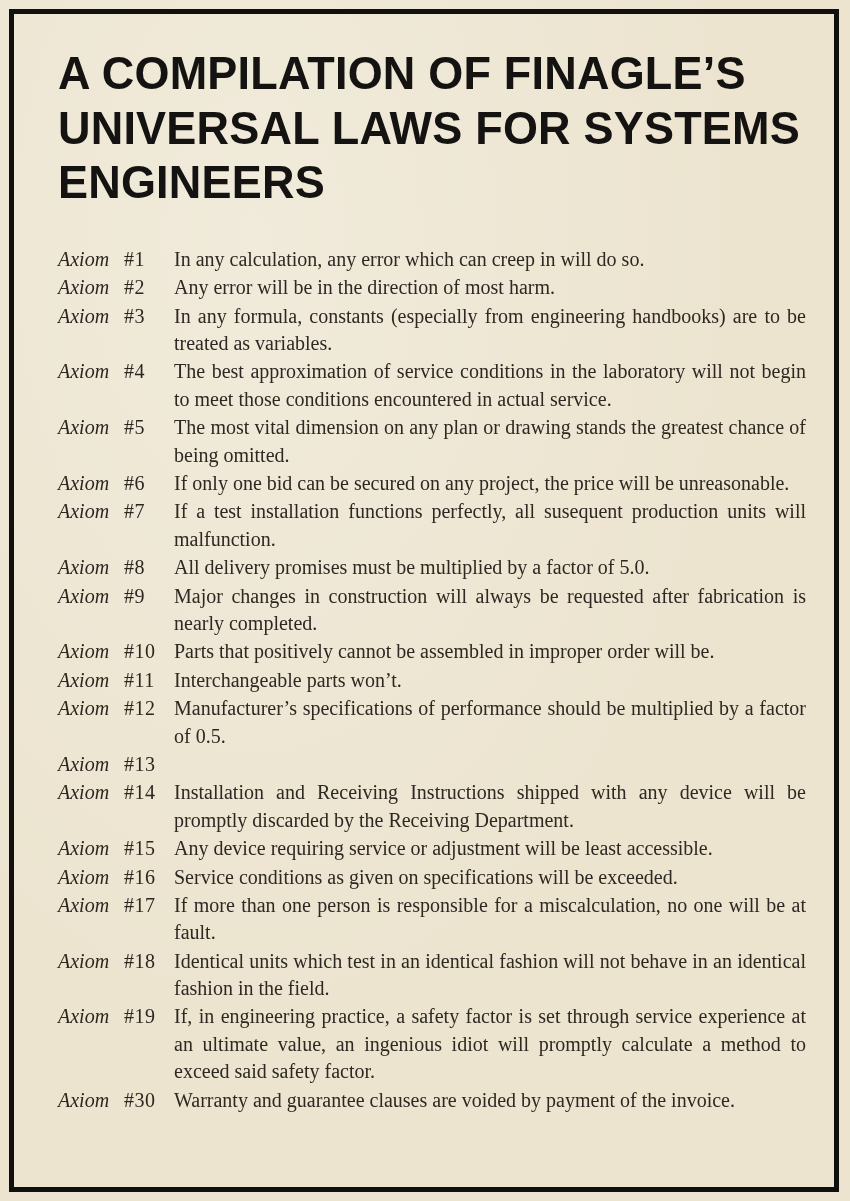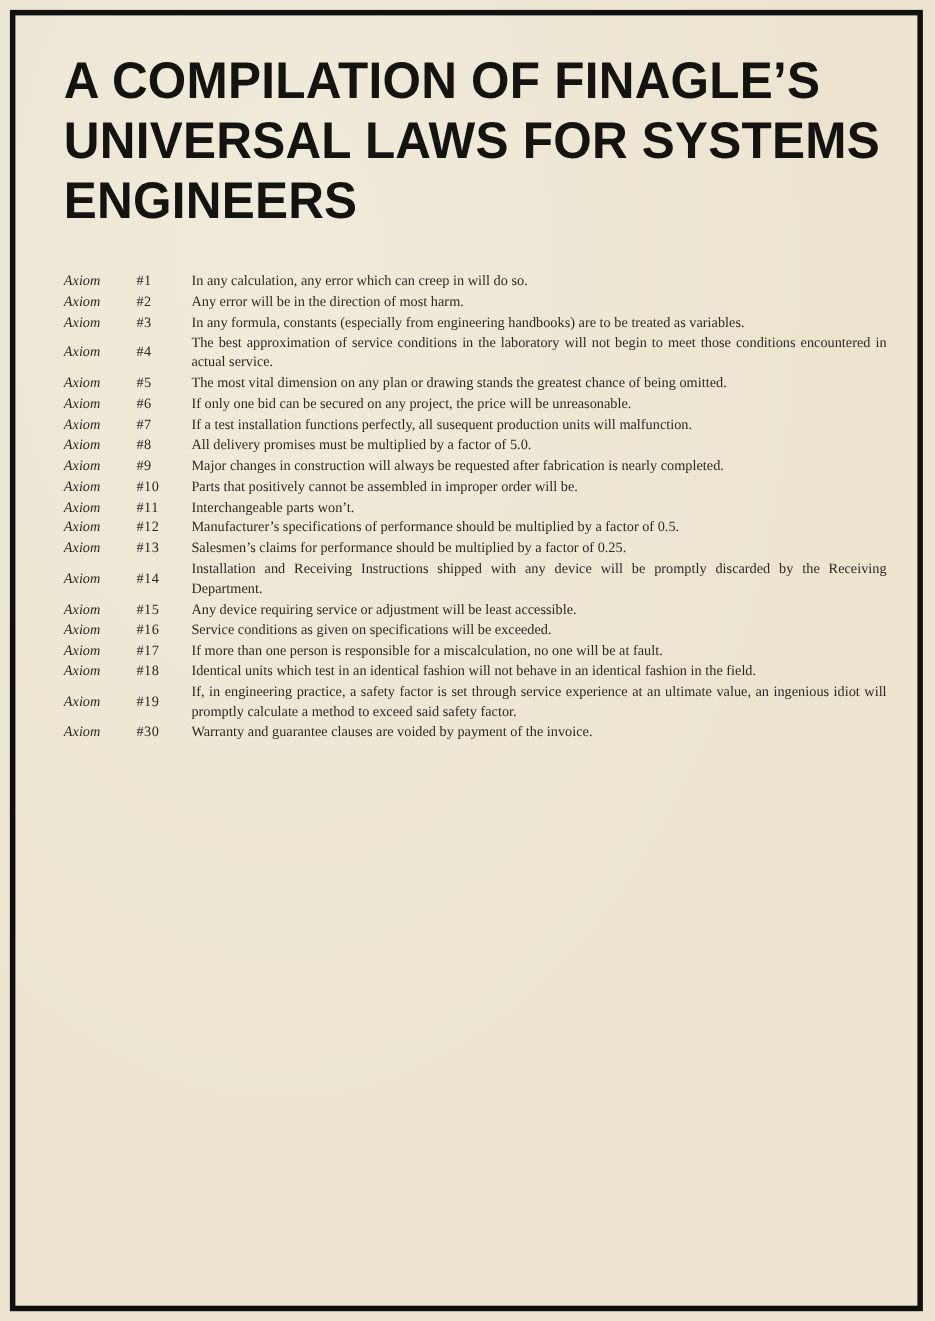--- a/index.html
+++ b/index.html
@@ -35,24 +35,23 @@
     line-height: 1.17;
     letter-spacing: 0.2px;
     color: #141311;
     margin-bottom: 42px;
     transform: scaleY(1.04);
     transform-origin: top left;
   }
   .axioms { color: #2b2620; }
   .axiom-row {
     display: flex;
-    font-size: 13px;
+    font-size: 20px;
     line-height: 1.37;
     margin-bottom: 1px;
-    align-items: center;
   }
   .axiom-label {
     flex: 0 0 116px;
     display: flex;
     white-space: nowrap;
   }
   .axiom-label .word {
     font-style: italic;
     width: 66px;
   }
@@ -173,21 +172,20 @@
             <span class="num">#12</span>
           </span>
         <span class="axiom-text">Manufacturer’s specifications of performance should be multiplied by a factor of 0.5.</span>
       </div>
 
       <div class="axiom-row">
         <span class="axiom-label">
             <span class="word">Axiom</span>
             <span class="num">#13</span>
           </span>
-        <span class="axiom-text">Salesmen’s claims for performance should be multiplied by a factor of 0.25.</span>
       </div>
 
       <div class="axiom-row">
         <span class="axiom-label">
             <span class="word">Axiom</span>
             <span class="num">#14</span>
           </span>
         <span class="axiom-text">Installation and Receiving Instructions shipped with any device will be promptly discarded by the Receiving Department.</span>
       </div>
 

